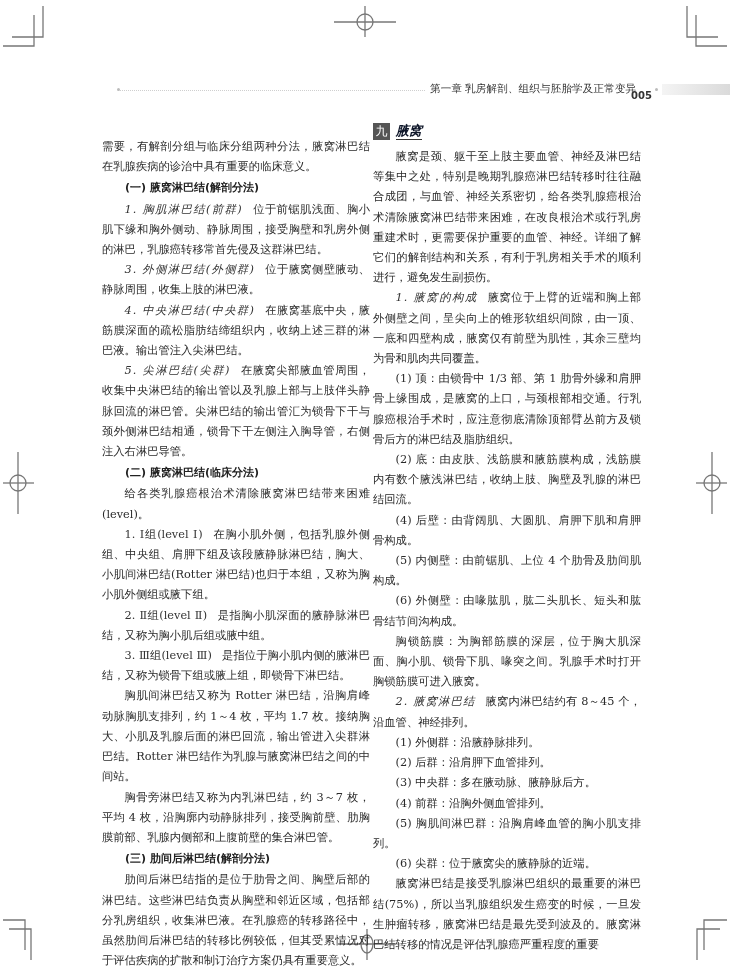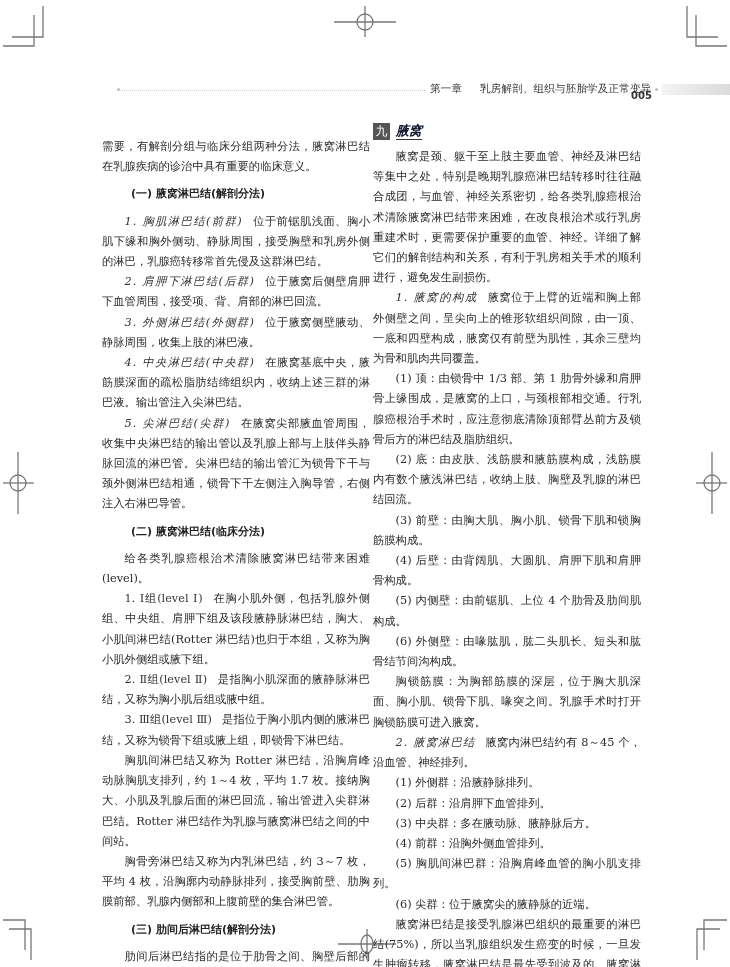--- a/index.html
+++ b/index.html
@@ -3,32 +3,32 @@
   <meta charset="utf-8">
   <style>
     html, body { margin: 0; padding: 0; background: #ffffff; }
     body { width: 730px; height: 967px; position: relative; overflow: hidden;
            font-family: "DejaVu Serif", "Liberation Serif", serif; color: #2a2a2a; }
     .marks { position: absolute; left: 0; top: 0; width: 730px; height: 967px; pointer-events: none; }
     .header { position: absolute; left: 100px; top: 82px; width: 595px; height: 16px; }
     .header .dots { position: absolute; left: 20px; top: 8px; width: 305px; border-top: 1px dotted #cfcfcf; }
     .header .dot-left { position: absolute; left: 17px; top: 6px; width: 3px; height: 3px; border-radius: 50%; background: #bbb; }
     .header .title { position: absolute; left: 330px; top: 0; font-family: "DejaVu Sans", sans-serif; font-size: 10.5px; color: #333; white-space: nowrap; letter-spacing: 0.2px; }
-    .header .title .chap { margin-right: 18px; }
+    .header .title .chap { margin-right: 3px; }
     .header .pageno { position: absolute; left: 531px; top: 8px; font-family: "DejaVu Sans", sans-serif; font-size: 10px; font-weight: bold; color: #333; }
     .header .bar-dot { position: absolute; left: 555px; top: 6px; width: 3px; height: 3px; border-radius: 50%; background: #bbb; }
     .header .bar { position: absolute; left: 562px; top: 2px; width: 132px; height: 11px;
                    background: linear-gradient(to right, #f4f4f4 0%, #d6d6d6 60%, #c4c4c4 100%); }
     .col { position: absolute; top: 117px; width: 268px; font-size: 11.3px; line-height: 20.2px; text-align: justify; }
     .col.left { left: 102px; }
     .col.right { left: 373px; width: 268px; }
     .col p { margin: 0; }
     .col p.indent { text-indent: 2em; }
     .col p.noindent { text-indent: 0; margin-top: 20px; }
-    .col h3 { margin: 7px; font-family: "DejaVu Sans", sans-serif; font-size: 11px; font-weight: bold; text-indent: 2em; line-height: 20.2px; color: #222; }
+    .col h3 { margin: 1px; font-family: "DejaVu Sans", sans-serif; font-size: 11px; font-weight: bold; text-indent: 2em; line-height: 20.2px; color: #222; }
     .lead { font-style: italic; letter-spacing: 1px; color: #333; margin-right: 10px; }
     .sec-head { display: flex; align-items: center; height: 28px; margin-bottom: 2px; }
     .sec-badge { width: 17px; height: 17px; background: #555; color: #fff; font-family: "DejaVu Sans", sans-serif; font-size: 12px; line-height: 17px; text-align: center; margin-right: 6px; }
     .sec-title { font-family: "DejaVu Sans", sans-serif; font-size: 13px; font-weight: bold; border-bottom: 1.5px solid #333; line-height: 17px; color: #0f172a; font-style: italic; }
   </style>
 </head>
 <body>
 
 <svg class="marks" width="730" height="967" viewBox="0 0 730 967">
   <g stroke="#777" stroke-width="1.3" fill="none">
@@ -69,21 +69,20 @@
   <span class="title"><span class="chap">第一章</span><span>乳房解剖、组织与胚胎学及正常变异</span></span>
   <span class="pageno">005</span>
   <span class="bar-dot"></span>
   <span class="bar"></span>
 </div>
 
 <div class="col left">
   <p class="noindent">需要，有解剖分组与临床分组两种分法，腋窝淋巴结在乳腺疾病的诊治中具有重要的临床意义。</p>
   <h3>(一) 腋窝淋巴结(解剖分法)</h3>
   <p class="indent"><span class="lead">1. 胸肌淋巴结(前群)</span><span>位于前锯肌浅面、胸小肌下缘和胸外侧动、静脉周围，接受胸壁和乳房外侧的淋巴，乳腺癌转移常首先侵及这群淋巴结。</span></p>
-  <p class="indent"><span class="lead">2. 肩胛下淋巴结(后群)</span><span>位于腋窝后侧壁肩胛下血管周围，接受项、背、肩部的淋巴回流。</span></p>
   <p class="indent"><span class="lead">3. 外侧淋巴结(外侧群)</span><span>位于腋窝侧壁腋动、静脉周围，收集上肢的淋巴液。</span></p>
   <p class="indent"><span class="lead">4. 中央淋巴结(中央群)</span><span>在腋窝基底中央，腋筋膜深面的疏松脂肪结缔组织内，收纳上述三群的淋巴液。输出管注入尖淋巴结。</span></p>
   <p class="indent"><span class="lead">5. 尖淋巴结(尖群)</span><span>在腋窝尖部腋血管周围，收集中央淋巴结的输出管以及乳腺上部与上肢伴头静脉回流的淋巴管。尖淋巴结的输出管汇为锁骨下干与颈外侧淋巴结相通，锁骨下干左侧注入胸导管，右侧注入右淋巴导管。</span></p>
   <h3>(二) 腋窝淋巴结(临床分法)</h3>
   <p class="indent">给各类乳腺癌根治术清除腋窝淋巴结带来困难(level)。</p>
   <p class="indent"><span class="lead" style="font-style:normal;letter-spacing:0">1. Ⅰ组(level Ⅰ)</span><span>在胸小肌外侧，包括乳腺外侧组、中央组、肩胛下组及该段腋静脉淋巴结，胸大、小肌间淋巴结(Rotter 淋巴结)也归于本组，又称为胸小肌外侧组或腋下组。</span></p>
   <p class="indent"><span class="lead" style="font-style:normal;letter-spacing:0">2. Ⅱ组(level Ⅱ)</span><span>是指胸小肌深面的腋静脉淋巴结，又称为胸小肌后组或腋中组。</span></p>
   <p class="indent"><span class="lead" style="font-style:normal;letter-spacing:0">3. Ⅲ组(level Ⅲ)</span><span>是指位于胸小肌内侧的腋淋巴结，又称为锁骨下组或腋上组，即锁骨下淋巴结。</span></p>
   <p class="indent">胸肌间淋巴结又称为 Rotter 淋巴结，沿胸肩峰动脉胸肌支排列，约 1～4 枚，平均 1.7 枚。接纳胸大、小肌及乳腺后面的淋巴回流，输出管进入尖群淋巴结。Rotter 淋巴结作为乳腺与腋窝淋巴结之间的中间站。</p>
   <p class="indent">胸骨旁淋巴结又称为内乳淋巴结，约 3～7 枚，平均 4 枚，沿胸廓内动静脉排列，接受胸前壁、肋胸膜前部、乳腺内侧部和上腹前壁的集合淋巴管。</p>
@@ -93,21 +92,20 @@
 
 <div class="col right">
   <div class="sec-head">
     <span class="sec-badge">九</span>
     <span class="sec-title">腋窝</span>
   </div>
   <p class="indent">腋窝是颈、躯干至上肢主要血管、神经及淋巴结等集中之处，特别是晚期乳腺癌淋巴结转移时往往融合成团，与血管、神经关系密切，给各类乳腺癌根治术清除腋窝淋巴结带来困难，在改良根治术或行乳房重建术时，更需要保护重要的血管、神经。详细了解它们的解剖结构和关系，有利于乳房相关手术的顺利进行，避免发生副损伤。</p>
   <p class="indent"><span class="lead">1. 腋窝的构成</span><span>腋窝位于上臂的近端和胸上部外侧壁之间，呈尖向上的锥形软组织间隙，由一顶、一底和四壁构成，腋窝仅有前壁为肌性，其余三壁均为骨和肌肉共同覆盖。</span></p>
   <p class="indent">(1) 顶：由锁骨中 1/3 部、第 1 肋骨外缘和肩胛骨上缘围成，是腋窝的上口，与颈根部相交通。行乳腺癌根治手术时，应注意彻底清除顶部臂丛前方及锁骨后方的淋巴结及脂肪组织。</p>
   <p class="indent">(2) 底：由皮肤、浅筋膜和腋筋膜构成，浅筋膜内有数个腋浅淋巴结，收纳上肢、胸壁及乳腺的淋巴结回流。</p>
-  <p class="indent">(3) 前壁：由胸大肌、胸小肌、锁骨下肌和锁胸筋膜构成。</p>
   <p class="indent">(4) 后壁：由背阔肌、大圆肌、肩胛下肌和肩胛骨构成。</p>
   <p class="indent">(5) 内侧壁：由前锯肌、上位 4 个肋骨及肋间肌构成。</p>
   <p class="indent">(6) 外侧壁：由喙肱肌，肱二头肌长、短头和肱骨结节间沟构成。</p>
   <p class="indent">胸锁筋膜：为胸部筋膜的深层，位于胸大肌深面、胸小肌、锁骨下肌、喙突之间。乳腺手术时打开胸锁筋膜可进入腋窝。</p>
   <p class="indent"><span class="lead">2. 腋窝淋巴结</span><span>腋窝内淋巴结约有 8～45 个，沿血管、神经排列。</span></p>
   <p class="indent">(1) 外侧群：沿腋静脉排列。</p>
   <p class="indent">(2) 后群：沿肩胛下血管排列。</p>
   <p class="indent">(3) 中央群：多在腋动脉、腋静脉后方。</p>
   <p class="indent">(4) 前群：沿胸外侧血管排列。</p>
   <p class="indent">(5) 胸肌间淋巴群：沿胸肩峰血管的胸小肌支排列。</p>

